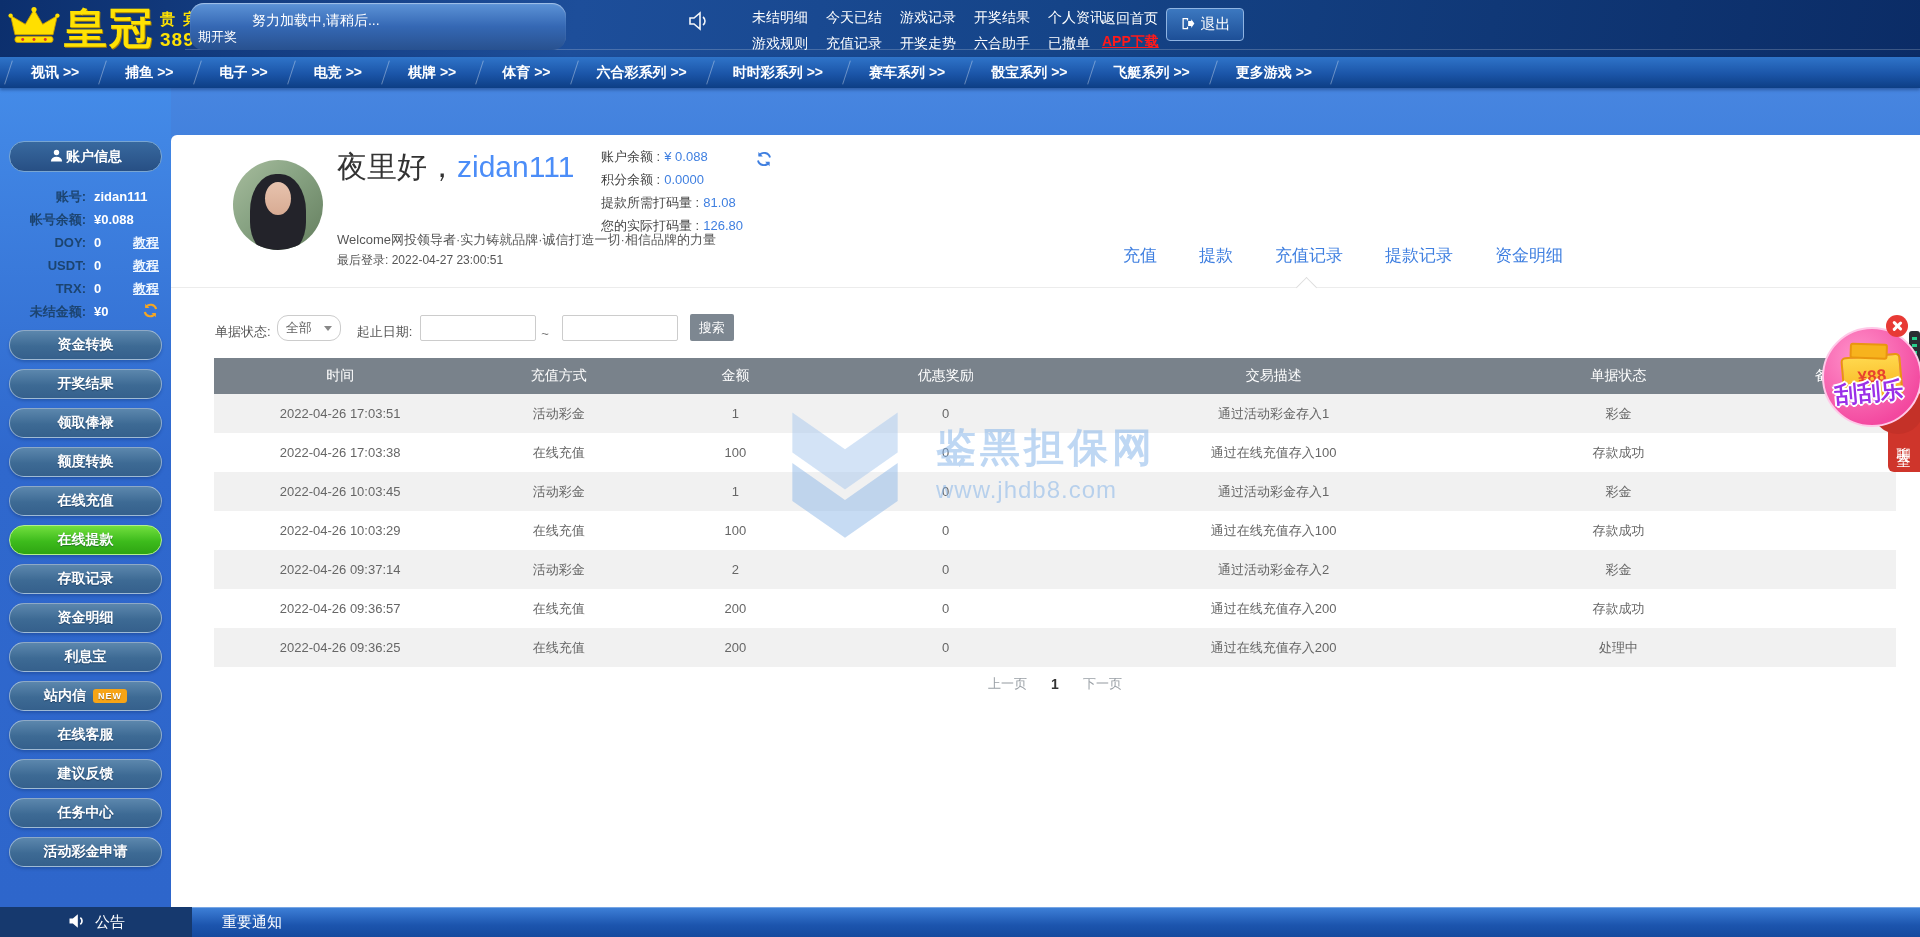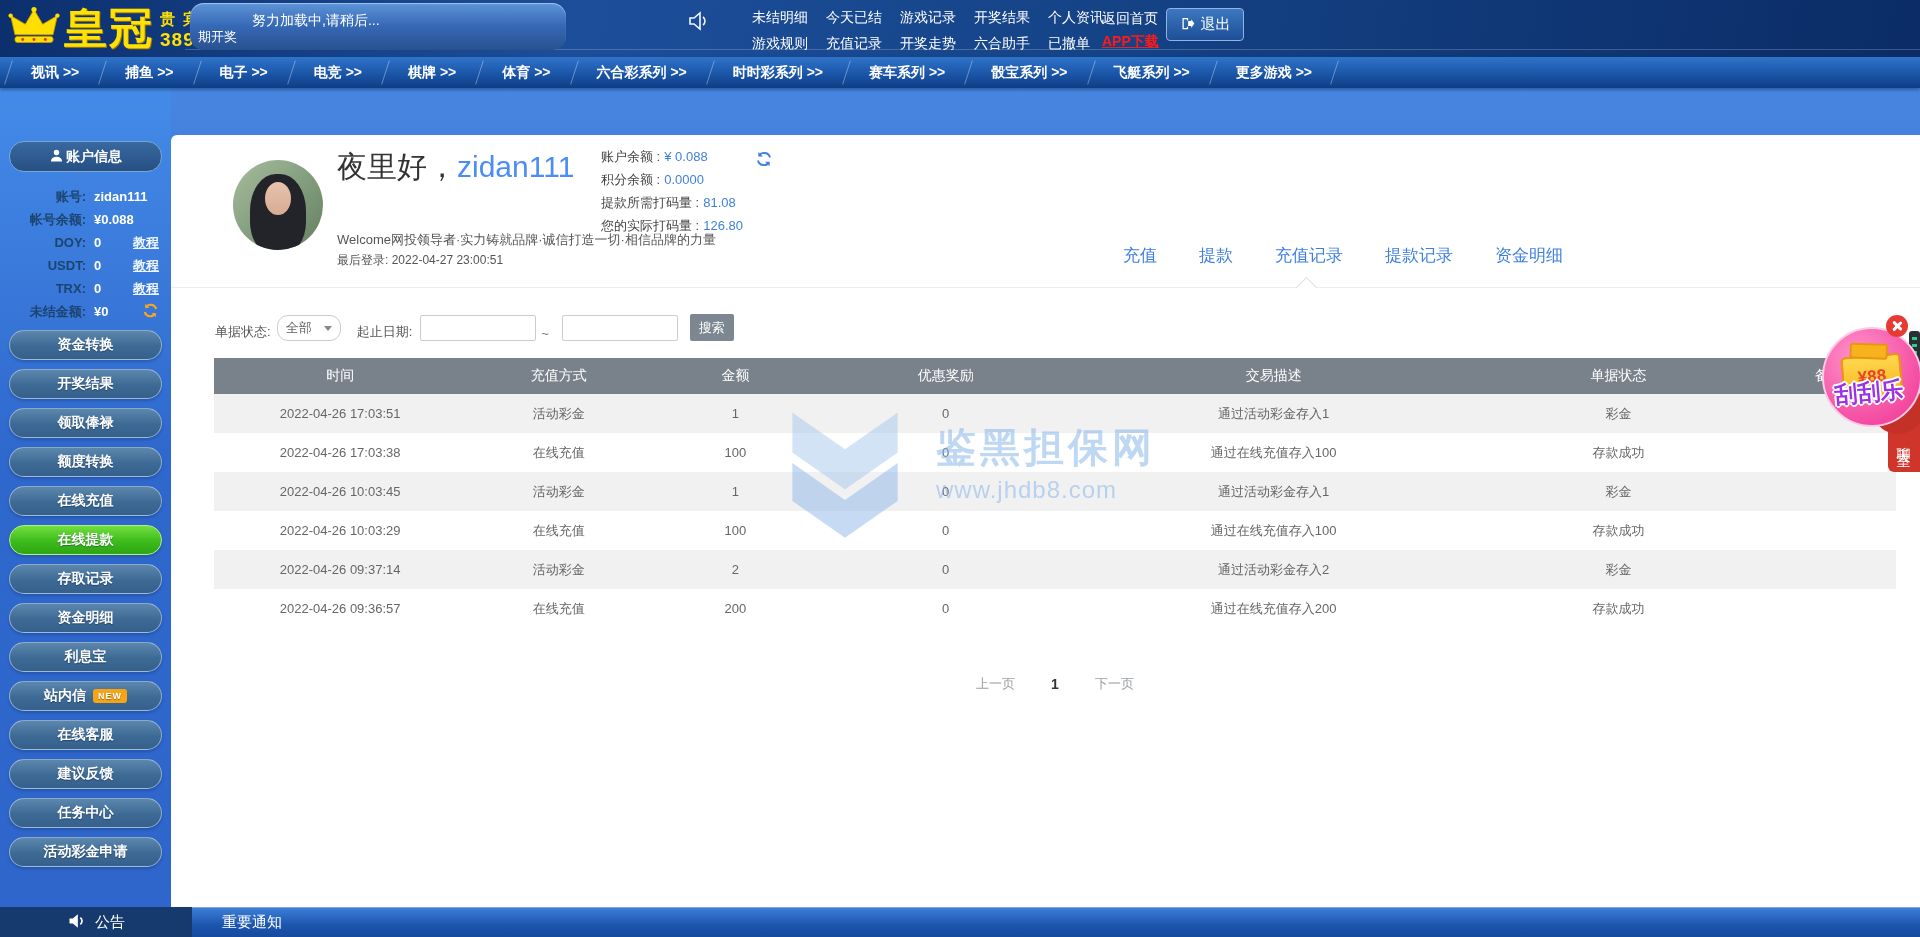--- a/index.html
+++ b/index.html
@@ -100,21 +100,21 @@
     border-radius:2px;font-size:13px;cursor:pointer;}
 
   
   .table-wrap{position:absolute;left:43px;right:24px;top:223px;}
   table{width:100%;border-collapse:collapse;table-layout:fixed;}
   thead th{background:#79828b;color:#fff;font-weight:normal;font-size:14px;height:34px;}
   tbody td{height:37px;text-align:center;font-size:13px;color:#666;overflow:hidden;white-space:nowrap;}
   tbody tr:nth-child(odd){background:#f1f1f1;}
 
   .pagination{position:absolute;left:43px;right:24px;top:540px;display:flex;justify-content:center;
-    align-items:center;gap:36px;font-size:13px;color:#9aa0a6;}
+    align-items:center;gap:24px;font-size:13px;color:#9aa0a6;}
   .pag-btn{cursor:pointer;}
   .page-current{color:#333;font-weight:bold;font-size:14px;}
 
   
   .watermark{position:absolute;left:770px;top:383px;display:flex;align-items:center;gap:16px;
     opacity:.5;z-index:3;pointer-events:none;}
   .wm-textcol{line-height:1.15;}
   .wm-title{font-size:40px;font-weight:bold;color:#7fb0e8;letter-spacing:4px;}
   .wm-url{font-size:24px;color:#7fb0e8;letter-spacing:1px;margin-top:6px;}
 
@@ -451,20 +451,29 @@
         </tr>
         <tr>
           <td>2022-04-26 09:36:57</td>
             <td>在线充值</td>
           <td>200</td>
             <td>0</td>
           <td>通过在线充值存入200</td>
             <td>存款成功</td>
           <td></td>
         </tr>
+        <tr>
+          <td>2022-04-26 09:36:25</td>
+            <td>在线充值</td>
+          <td>200</td>
+            <td>0</td>
+          <td>通过在线充值存入200</td>
+            <td>处理中</td>
+          <td></td>
+        </tr>
       </tbody>
     </table>
   </div>
 
   <div class="pagination">
     <span class="pag-btn">上一页</span>
     <span class="page-current">1</span>
     <span class="pag-btn">下一页</span>
   </div>
 </div>

